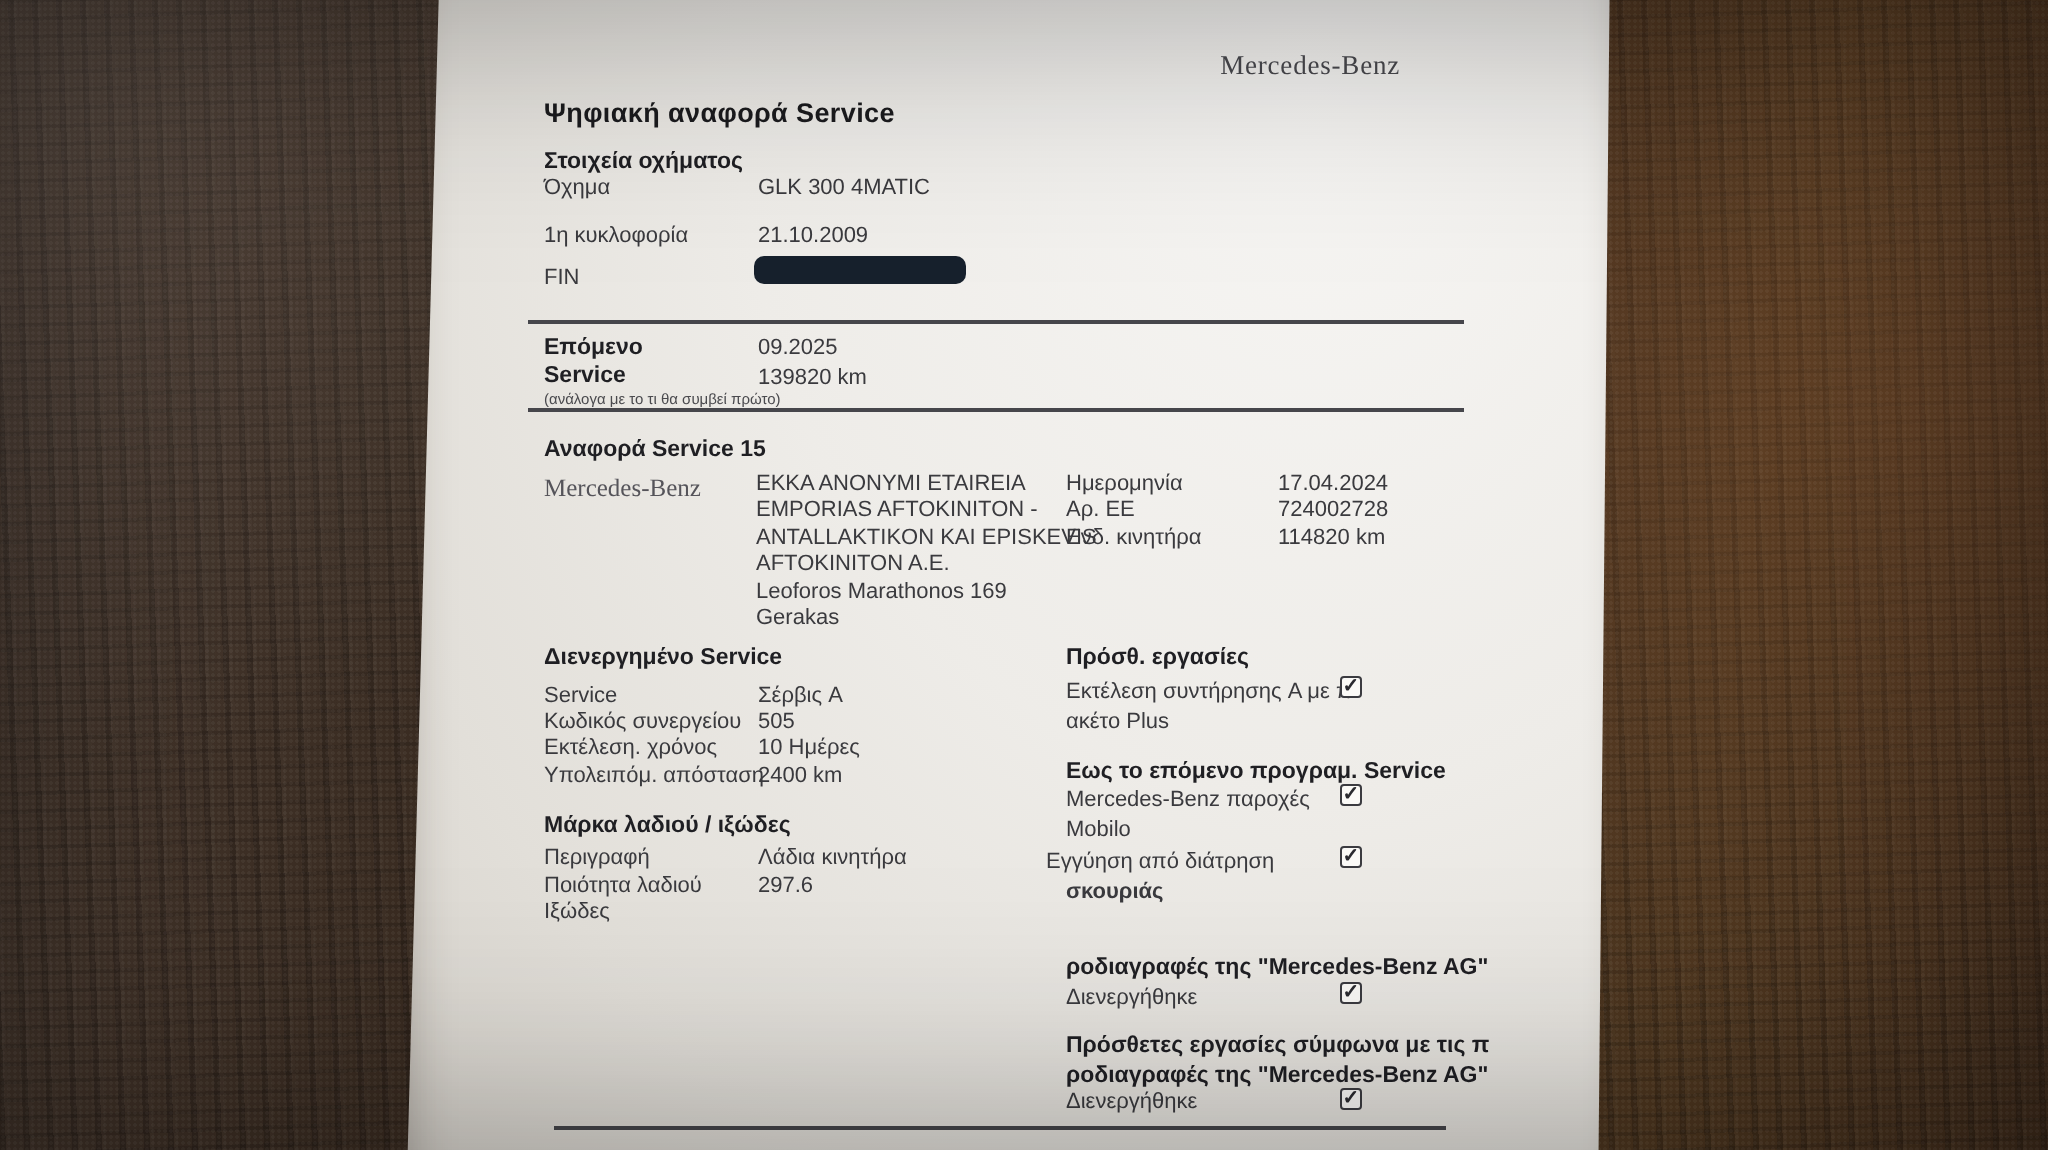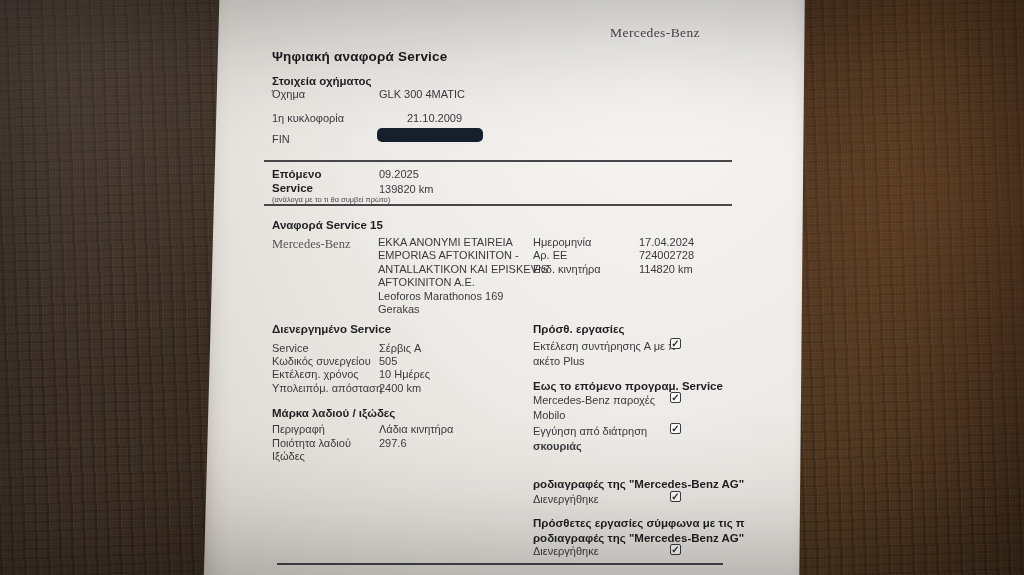--- a/index.html
+++ b/index.html
@@ -46,21 +46,21 @@
 
 <div class="paper">
 
   <div class="t logo" style="left:297px;top:50px;width:200px;text-align:right;">Mercedes-Benz</div>
   <div class="t title" style="left:69px;top:74px;">Ψηφιακή αναφορά Service</div>
 
   <div class="t b h" style="left:69px;top:100px;">Στοιχεία οχήματος</div>
   <div class="t" style="left:69px;top:113px;">Όχημα</div>
   <div class="t" style="left:176px;top:113px;">GLK 300 4MATIC</div>
   <div class="t" style="left:69px;top:137px;">1η κυκλοφορία</div>
-  <div class="t" style="left:176px;top:137px;margin-left:28px;">21.10.2009</div>
+  <div class="t" style="left:176px;top:137px;">21.10.2009</div>
   <div class="t" style="left:69px;top:158px;">FIN</div>
   <div class="redact" style="left:174px;top:153px;width:106px;height:13.5px;"></div>
 
   <div class="rule" style="left:61px;top:185px;width:468px;"></div>
 
   <div class="t b h" style="left:69px;top:193px;">Επόμενο</div>
   <div class="t b h" style="left:69px;top:207px;">Service</div>
   <div class="t" style="left:176px;top:193px;">09.2025</div>
   <div class="t" style="left:176px;top:208px;">139820 km</div>
   <div class="t note" style="left:69px;top:220px;">(ανάλογα με το τι θα συμβεί πρώτο)</div>
@@ -103,21 +103,21 @@
 
   <div class="t b h" style="left:330px;top:348px;">Πρόσθ. εργασίες</div>
   <div class="t" style="left:330px;top:365px;">Εκτέλεση συντήρησης A με π</div>
   <div class="t" style="left:330px;top:380px;">ακέτο Plus</div>
   <div class="cb" style="left:467px;top:363px;">✓</div>
 
   <div class="t b h" style="left:330px;top:405px;">Εως το επόμενο προγραμ. Service</div>
   <div class="t" style="left:330px;top:419px;">Mercedes-Benz παροχές</div>
   <div class="t" style="left:330px;top:434px;">Mobilo</div>
   <div class="cb" style="left:467px;top:417px;">✓</div>
-  <div class="t" style="left:330px;top:450px;">Εγγύηση από διάτρηση</div>
+  <div class="t" style="left:320px;top:450px;">Εγγύηση από διάτρηση</div>
   <div class="t" style="left:330px;top:465px;font-weight:bold;">σκουριάς</div>
   <div class="cb" style="left:467px;top:448px;">✓</div>
 
   <div class="t b h" style="left:330px;top:503px;">ροδιαγραφές της "Mercedes-Benz AG"</div>
   <div class="t" style="left:330px;top:518px;">Διενεργήθηκε</div>
   <div class="cb" style="left:467px;top:516px;">✓</div>
 
   <div class="t b h" style="left:330px;top:542px;">Πρόσθετες εργασίες σύμφωνα με τις π</div>
   <div class="t b h" style="left:330px;top:557px;">ροδιαγραφές της "Mercedes-Benz AG"</div>
   <div class="t" style="left:330px;top:570px;">Διενεργήθηκε</div>

